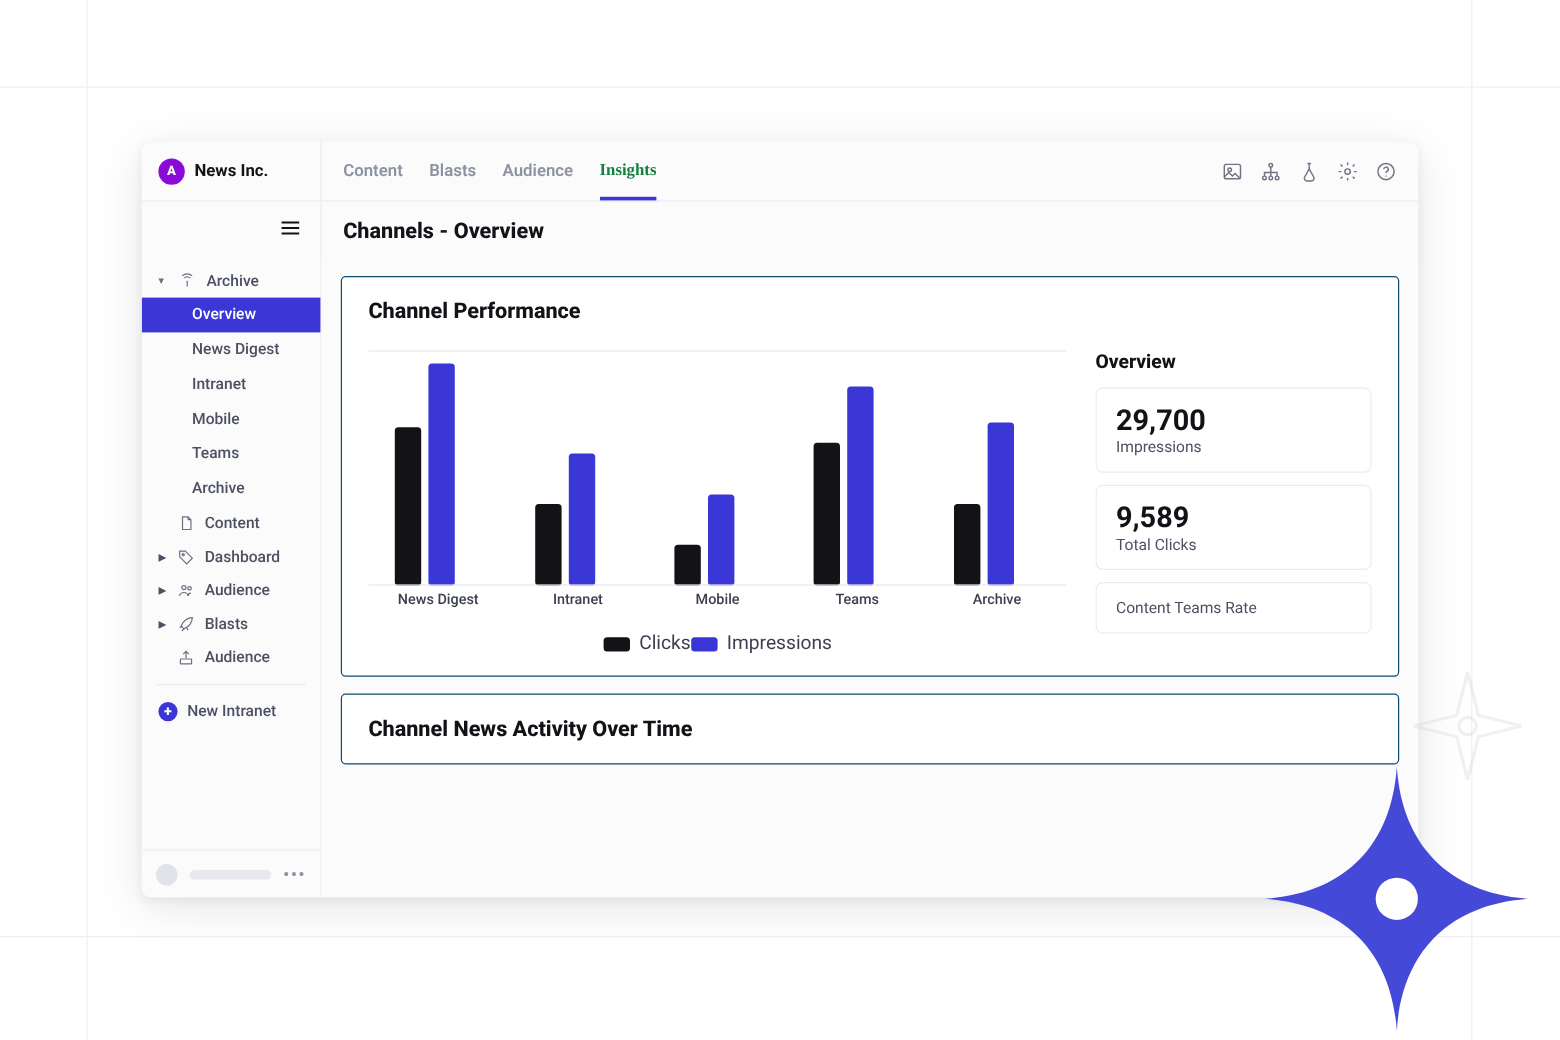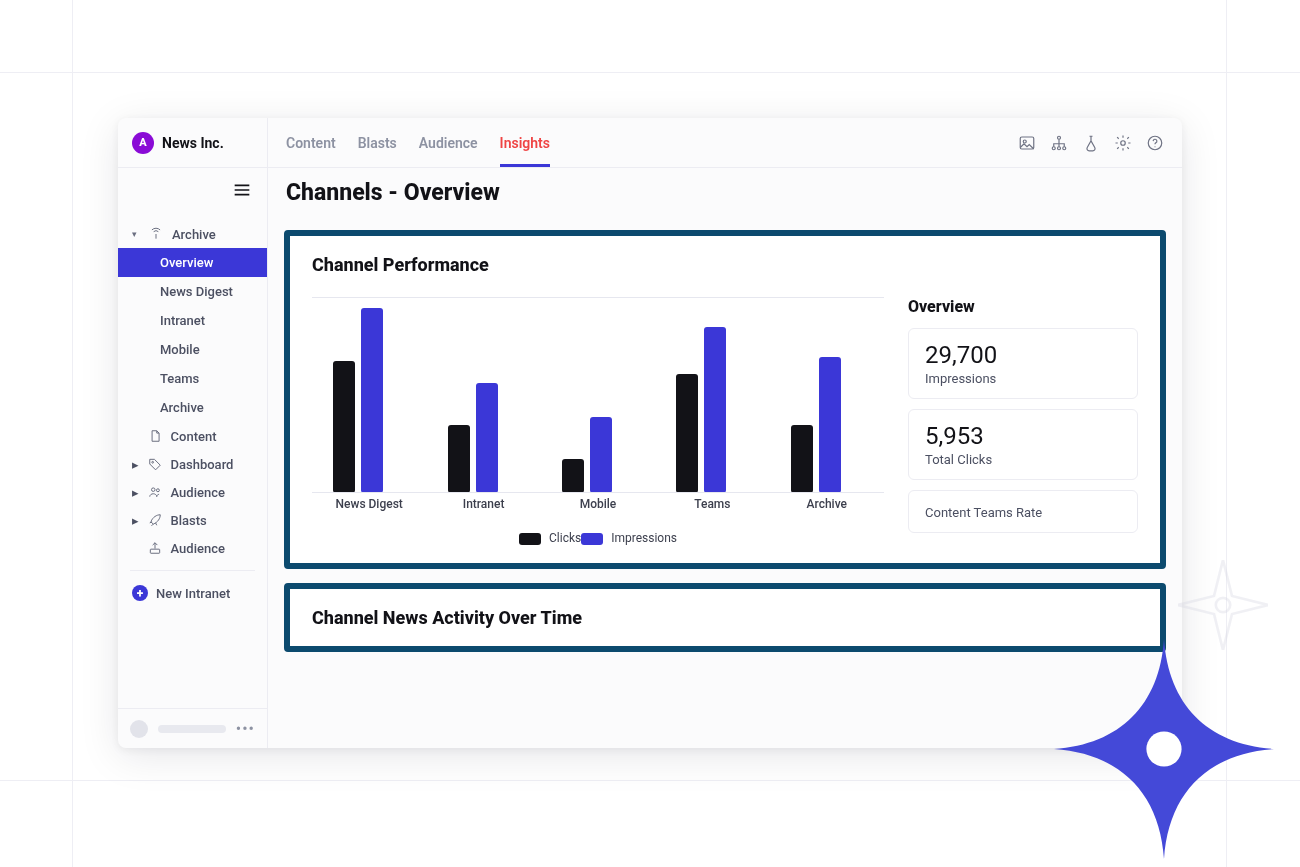--- a/index.html
+++ b/index.html
@@ -58,21 +58,21 @@
     gap: 22px;
     padding-left: 18px;
     flex: 1;
   }
   .topnav-item {
     display: flex; align-items: center;
     font-size: 14px; font-weight: 600;
     color: #8d92a2; cursor: pointer;
     position: relative;
   }
-  .topnav-item.active { color: #ef4444; }
+  .topnav-item.active { color: #15803d; font-family: Liberation Serif, serif; }
   .topnav-item.active::after {
     content:""; position:absolute; left:0; right:0; bottom:0;
     height:3px; background:#3b37d7;
   }
   .topbar-icons {
     display:flex; align-items:center; gap:14px; padding-right:18px;
     color:#6f7384;
   }
   .topbar-icons svg { width:18px; height:18px; stroke:#6f7384; fill:none; stroke-width:1.6; cursor:pointer; }
 
@@ -81,21 +81,21 @@
     display:flex;
   }
   .panel-header .left {
     width:150px; border-right:1px solid #ececf2;
     display:flex; align-items:center; justify-content:flex-end;
     padding-right:14px;
   }
   .panel-header .hamburger svg { width:22px; height:22px; stroke:#121217; stroke-width:1.8; }
   .panel-header .title {
     padding-left:18px; display:flex; align-items:center;
-    font-size:23px; font-weight:800; color:#121217;
+    font-size:18px; font-weight:800; color:#121217;
   }
 
   .body-row { flex:1; display:flex; overflow:hidden; }
 
   
   .sidebar {
     width:150px; border-right:1px solid #ececf2;
     display:flex; flex-direction:column;
     font-size:13px;
   }
@@ -135,21 +135,21 @@
   .skel { flex:1; height:8px; border-radius:4px; background:#e8e9ef; }
   .dots { color:#8d92a2; font-size:16px; letter-spacing:1px; cursor:pointer; }
 
   
   .main {
     flex:1; overflow:auto;
     padding: 0 16px 16px 16px;
     background:#fbfbfc;
   }
   .card {
-    background:#fff; border:6px solid #0c4a6e; border-radius:4px;
+    background:#fff; border:1px solid #0c4a6e; border-radius:4px;
     margin-top:14px; padding:18px 22px;
   }
   .card-title { font-size:18px; font-weight:800; color:#121217; }
 
   .chart-row {
     display:flex; gap:24px; margin-top:22px;
   }
   .chart-area {
     flex:1;
   }
@@ -174,32 +174,32 @@
   .chart-baseline {
     position:absolute; left:0; right:0; bottom:24px; height:1px; background:#e6e7ef;
   }
   .chart-labels {
     position:absolute; left:0; right:0; bottom:0; height:20px;
     display:flex; justify-content:space-around;
     font-size:12px; color:#3c3f4d; font-weight:500;
   }
   .chart-labels span { width:72px; text-align:center; }
 
-  .legend { display:flex; justify-content:center; margin-top:14px; font-size:12px; color:#3c3f4d; }
+  .legend { display:flex; justify-content:center; margin-top:14px; font-size:16px; color:#3c3f4d; }
   .legend .swatch { display:inline-block; width:22px; height:12px; border-radius:3px; margin-right:8px; vertical-align:middle; }
 
   .stats-col {
     width:230px;
   }
   .stats-title { font-size:16px; font-weight:800; color:#121217; margin-bottom:12px; }
   .stat-card {
     border:1px solid #ececf2; border-radius:6px;
     padding:12px 16px; margin-bottom:10px;
   }
-  .stat-val { font-size:24px; font-weight:400; color:#121217; }
+  .stat-val { font-size:24px; font-weight:700; color:#121217; }
   .stat-label { font-size:13px; color:#4c5062; margin-top:2px; }
 
   
   .deco-star {
     position:absolute; right:26px; bottom:8px; width:220px; height:220px;
   }
   .deco-diamond-faint {
     position:absolute; right:32px; top:560px; width:90px; height:90px; opacity:0.35;
   }
 </style>
@@ -403,21 +403,21 @@
             </div>
           </div>
 
           <div class="stats-col">
             <div class="stats-title">Overview</div>
             <div class="stat-card">
               <div class="stat-val">29,700</div>
               <div class="stat-label">Impressions</div>
             </div>
             <div class="stat-card">
-              <div class="stat-val">5,953</div>
+              <div class="stat-val">9,589</div>
               <div class="stat-label">Total Clicks</div>
             </div>
             <div class="stat-card">
               <div class="stat-label">Content Teams Rate</div>
             </div>
           </div>
         </div>
       </div>
 
       <div class="card">

